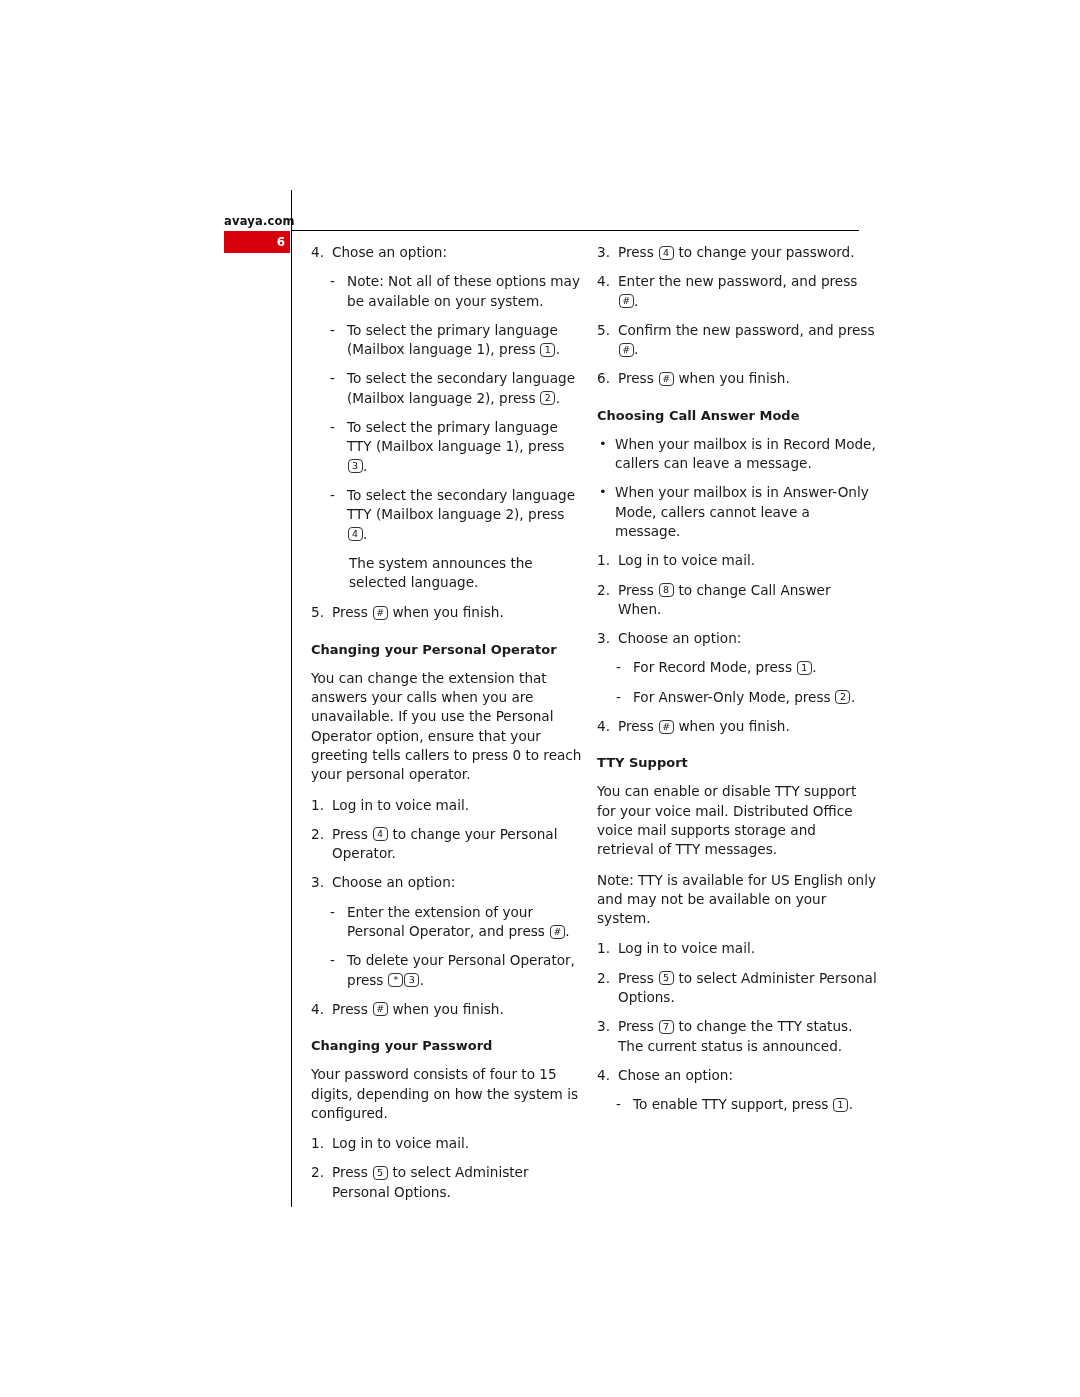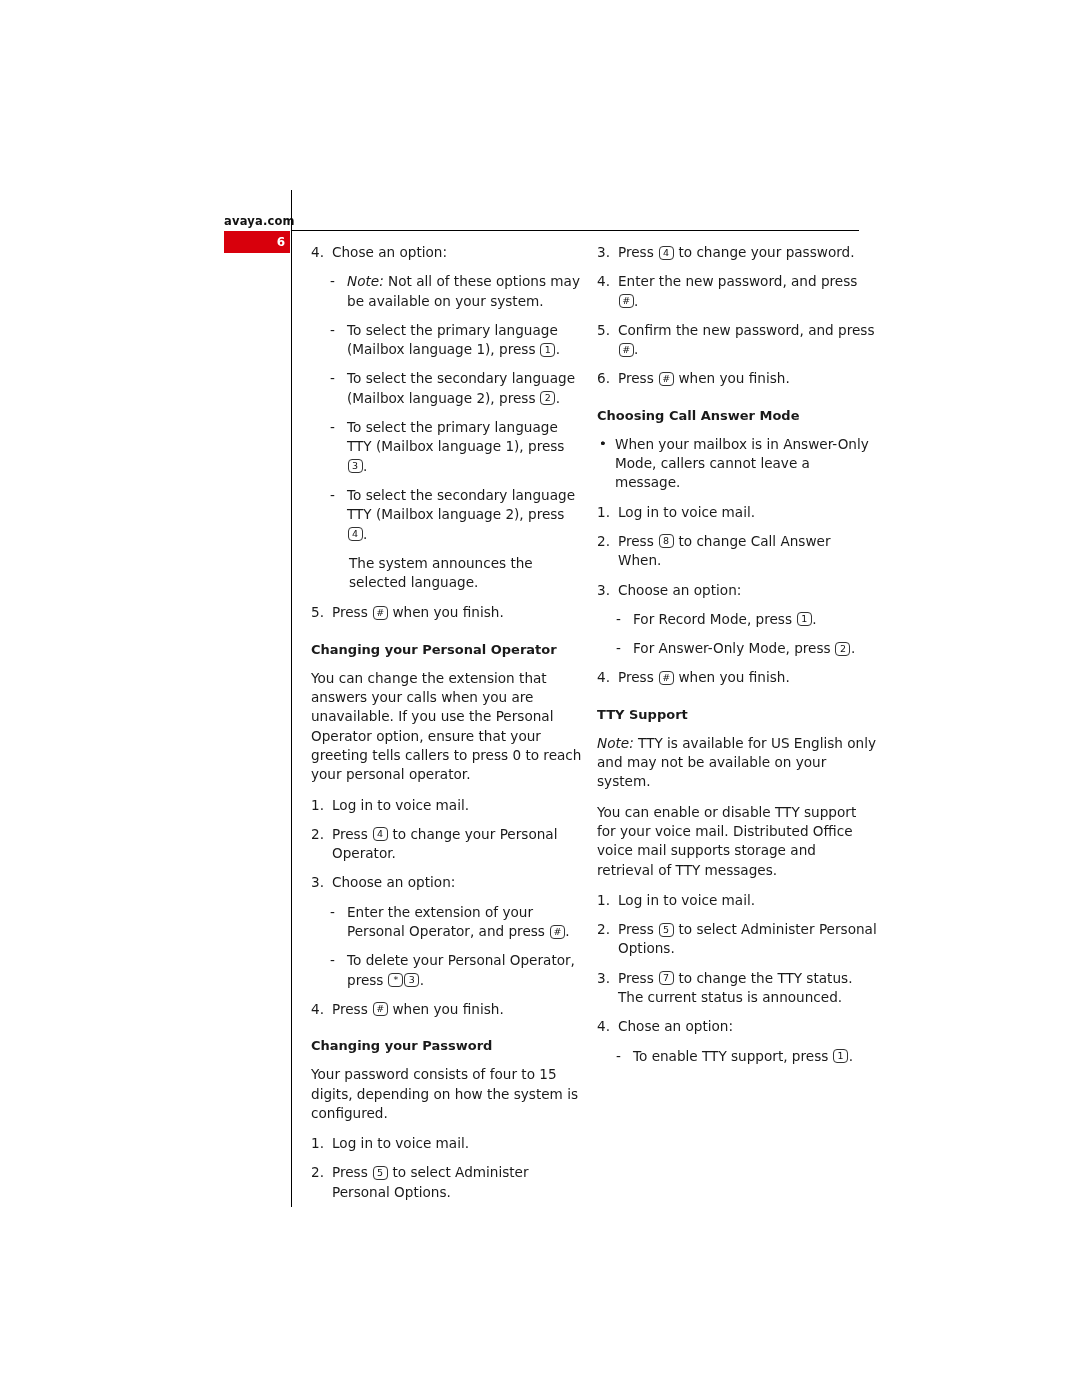--- a/index.html
+++ b/index.html
@@ -140,21 +140,21 @@
     height: 12px;
     padding: 0 1px;
     text-align: center;
     vertical-align: 1.5px;
     font-family: "DejaVu Sans", sans-serif;
     box-sizing: content-box;
     margin: 0 0.5px;
     color: #111;
   }
   .key.hash { letter-spacing: -0.3px; }
-  .italic { font-style: italic; }
+  .italic { }
 </style>
 </head>
 <body>
 
 <div class="page">
 
   <div class="brand">avaya.com</div>
   <div class="page-tab">6</div>
   <div class="hrule"></div>
   <div class="vrule"></div>
@@ -265,20 +265,21 @@
 
     <div class="num">
       <span class="n">6.</span>
       <span>Press </span><span class="key hash">#</span><span> when you finish.</span>
     </div>
 
     <h3 class="hdr">Choosing Call Answer Mode</h3>
 
     <div class="bull">
       <span class="b">•</span>
+      <span>When your mailbox is in Record Mode, callers can leave a message.</span>
     </div>
     <div class="bull">
       <span class="b">•</span>
       <span>When your mailbox is in Answer-Only Mode, callers cannot leave a message.</span>
     </div>
 
     <div class="num">
       <span class="n">1.</span>
       <span>Log in to voice mail.</span>
     </div>
@@ -302,22 +303,22 @@
       <span class="d">-</span>
       <span>For Answer-Only Mode, press </span><span class="key">2</span><span>.</span>
     </div>
 
     <div class="num">
       <span class="n">4.</span>
       <span>Press </span><span class="key hash">#</span><span> when you finish.</span>
     </div>
 
     <h3 class="hdr">TTY Support</h3>
+    <p class="para">You can enable or disable TTY support for your voice mail. Distributed Office voice mail supports storage and retrieval of TTY messages.</p>
     <p class="para"><span class="italic">Note:</span><span> TTY is available for US English only and may not be available on your system.</span></p>
-    <p class="para">You can enable or disable TTY support for your voice mail. Distributed Office voice mail supports storage and retrieval of TTY messages.</p>
 
     <div class="num">
       <span class="n">1.</span>
       <span>Log in to voice mail.</span>
     </div>
 
     <div class="num">
       <span class="n">2.</span>
       <span>Press </span><span class="key">5</span><span> to select Administer Personal Options.</span>
     </div>

